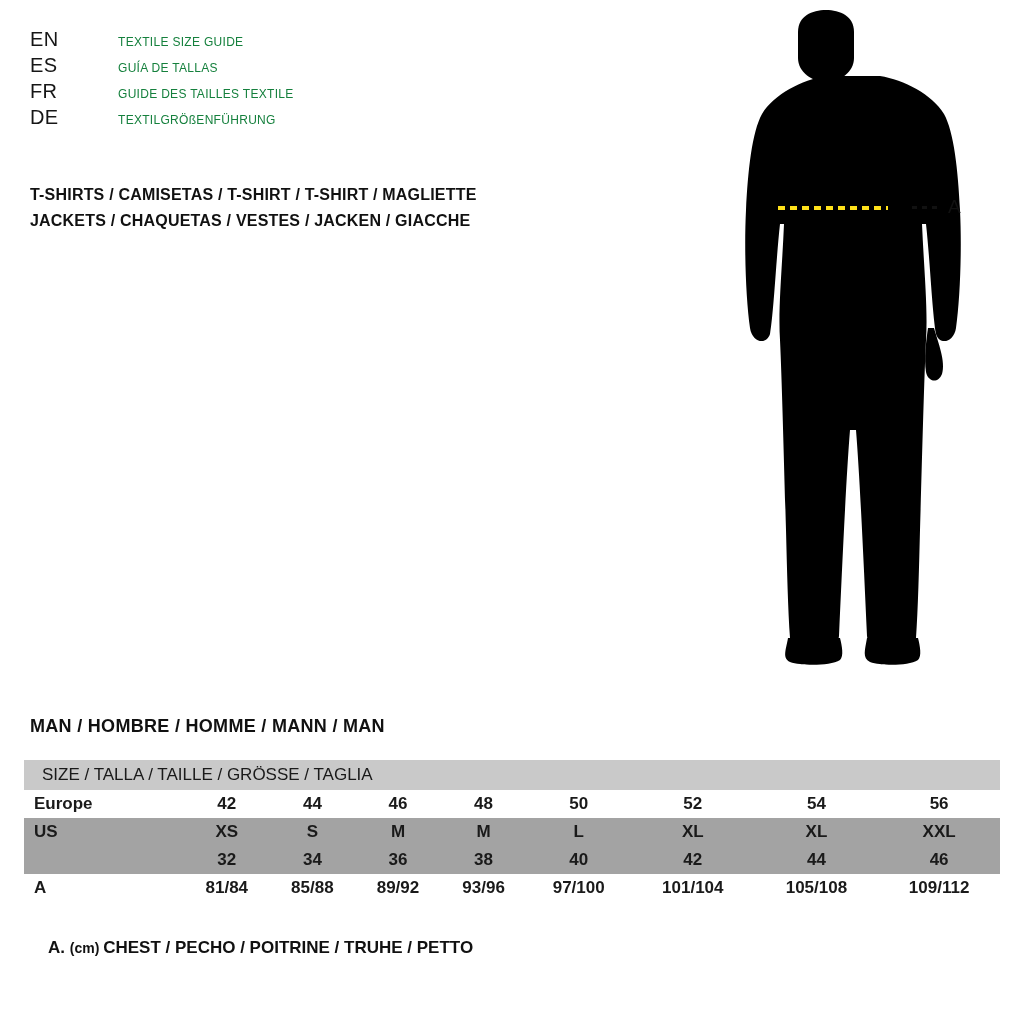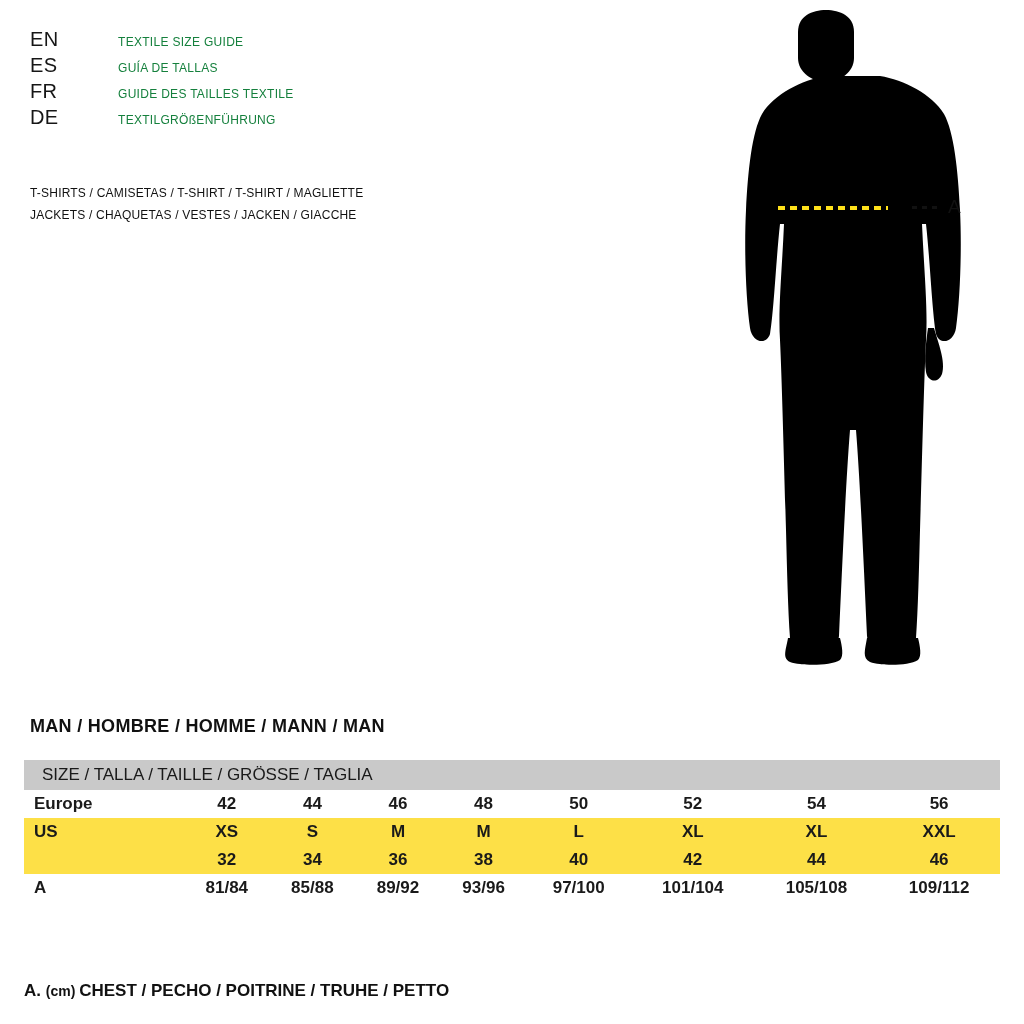--- a/index.html
+++ b/index.html
@@ -42,22 +42,22 @@
     color: #15803d;
   }
 
   .garment-block {
     position: absolute;
     left: 30px;
     top: 186px;
     width: 640px;
   }
   .garment-line {
-    font-size: 12px;
-    font-weight: normal;
+    font-size: 16px;
+    font-weight: bold;
     letter-spacing: 0.2px;
     color: #111111;
     margin-bottom: 8px;
     white-space: nowrap;
   }
 
   
   .figure-area {
     position: absolute;
     left: 690px;
@@ -122,35 +122,34 @@
   }
   table.size-table th.head-cell {
     background: #c9c9c9;
     text-align: left;
     padding-left: 18px;
     font-weight: normal;
     font-size: 17px;
     height: 30px;
   }
   table.size-table tr.alt td {
-    background: #fde047;
+    background: #a3a3a3;
   }
   table.size-table td.label-col {
     text-align: left;
     padding-left: 10px;
     width: 150px;
   }
   .footnote {
     position: absolute;
-    left: 24px;
+    left: 48px;
     top: 938px;
     font-size: 17px;
     font-weight: bold;
     color: #111111;
-    margin-top: 43px;
   }
   .footnote .small {
     font-size: 14px;
   }
 </style>
 </head>
 <body>
 
 <div class="lang-block">
   <div class="lang-row">

